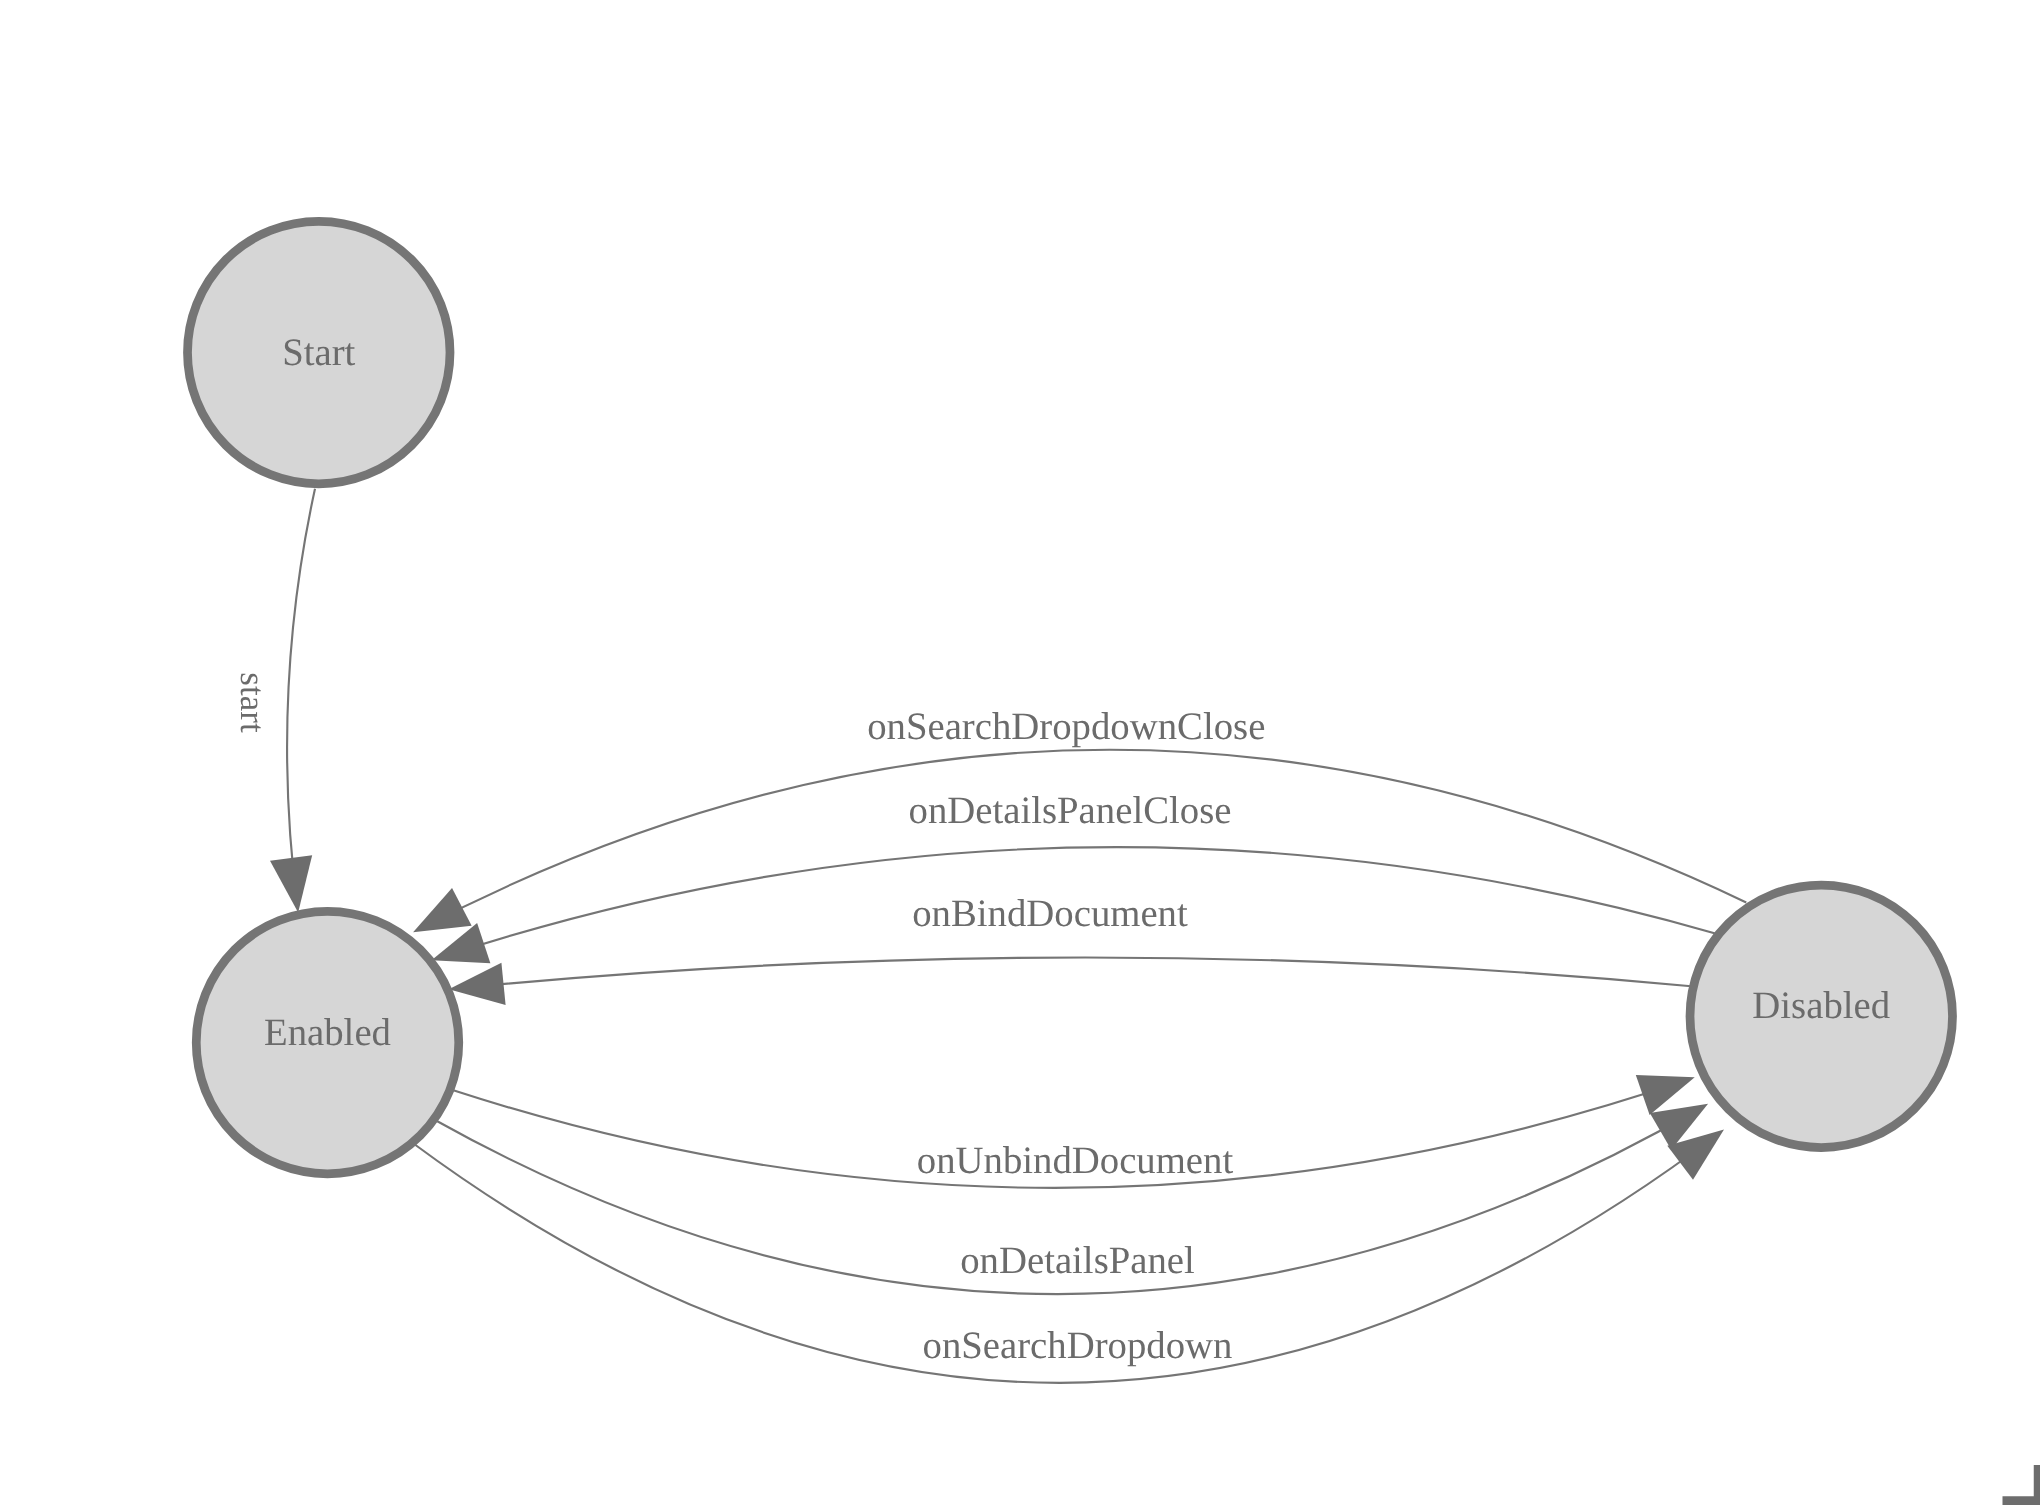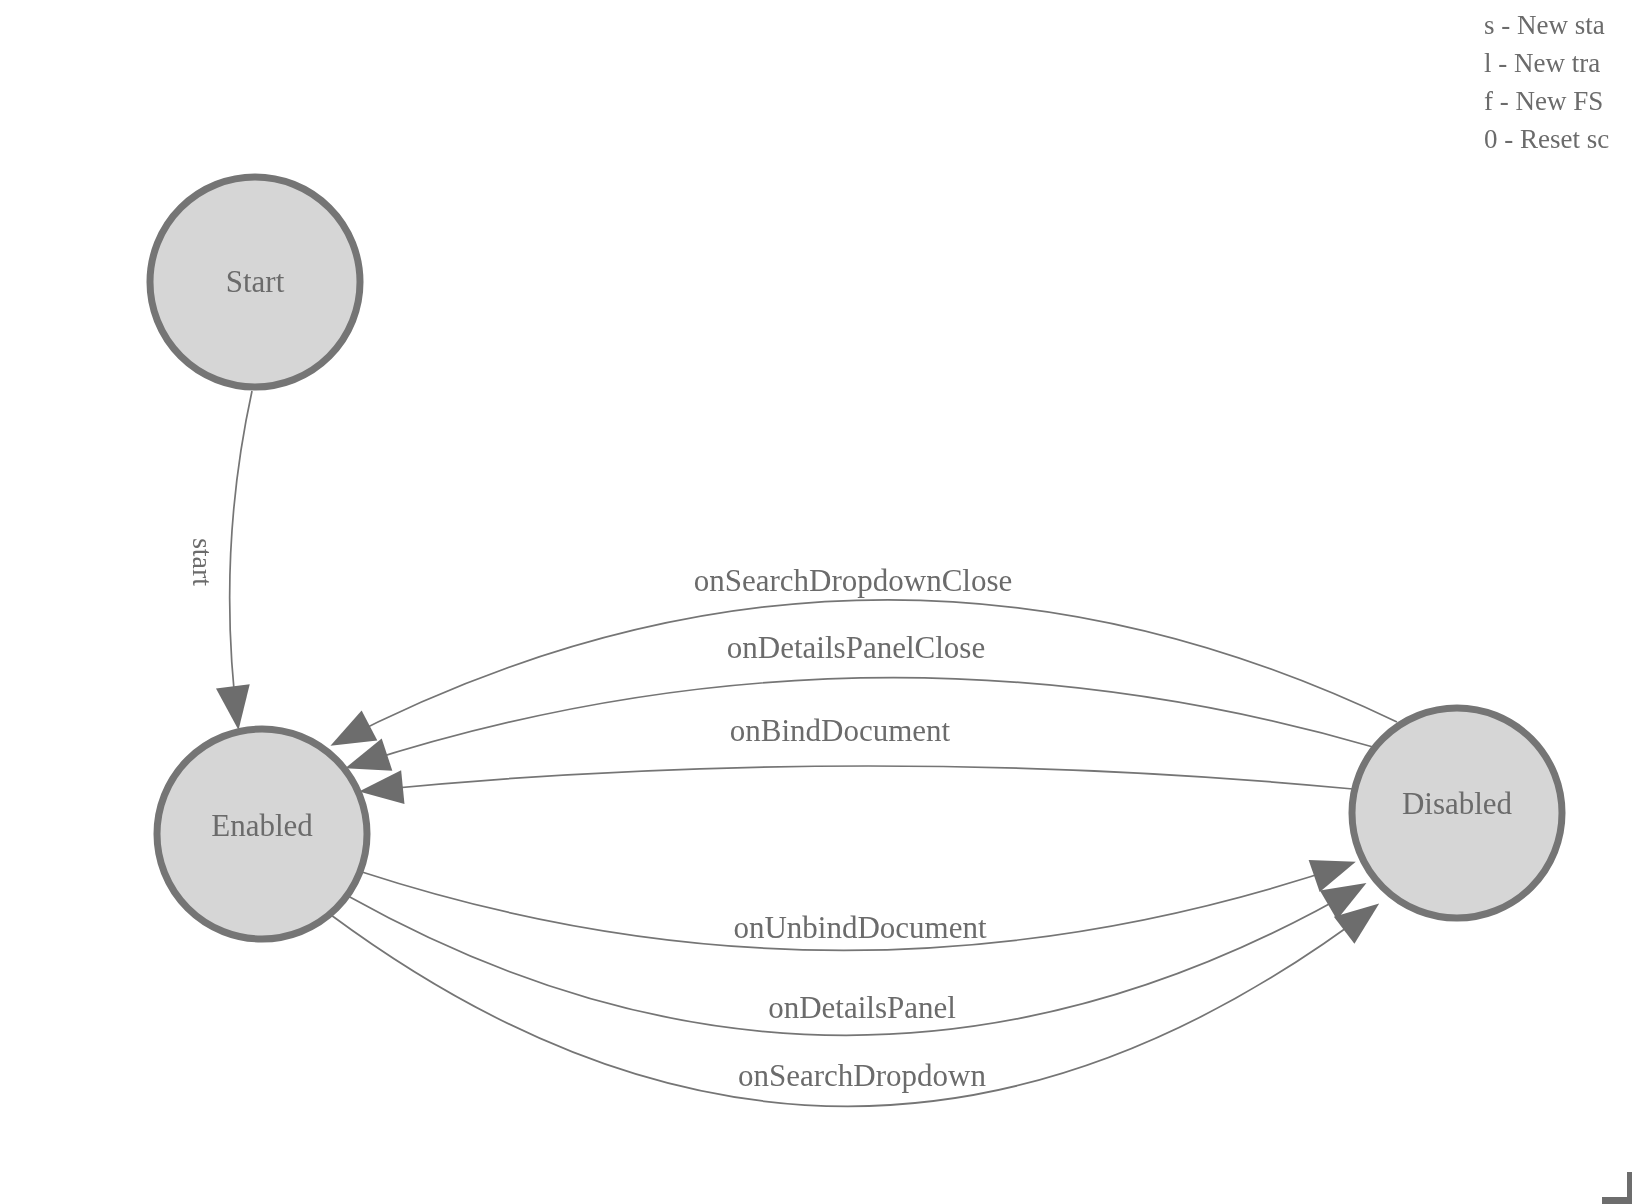--- a/index.html
+++ b/index.html
@@ -129,23 +129,17 @@
       <circle class="state-circle" cx="262" cy="834" r="105"></circle>
       <text class="state-label" x="262" y="836" text-anchor="middle">Enabled</text>
     </g>
 
     <g>
       <circle class="state-circle" cx="1457" cy="813" r="105"></circle>
       <text class="state-label" x="1457" y="814" text-anchor="middle">Disabled</text>
     </g>
   </svg>
 
-  <div class="legend">
-    <div class="legend-item">s - New sta</div>
-    <div class="legend-item">l - New tra</div>
-    <div class="legend-item">f - New FS</div>
-    <div class="legend-item">0 - Reset sc</div>
-  </div>
 
   <div class="corner-marker-v"></div>
   <div class="corner-marker-h"></div>
 
 </div>
 
 </body></html>

